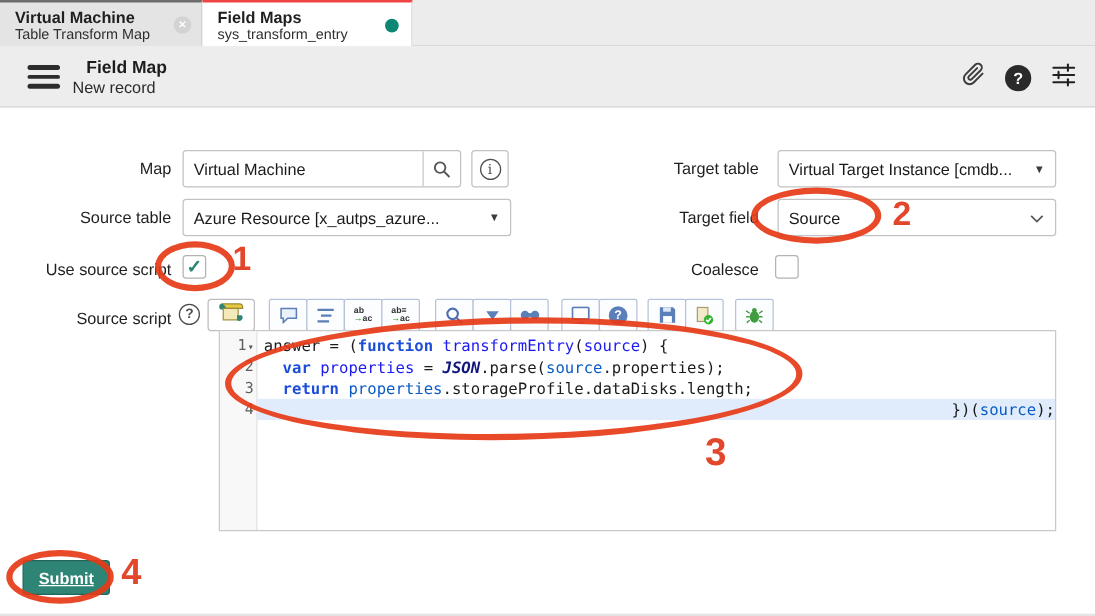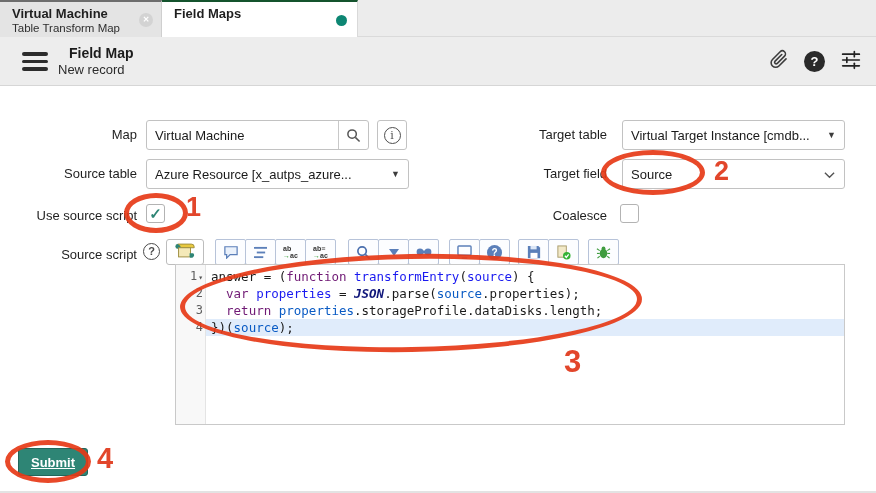--- a/index.html
+++ b/index.html
@@ -7,22 +7,22 @@
   .page { position:relative; width:876px; height:493px; background:#fff;
           font-family:"Liberation Sans", sans-serif; overflow:hidden;
           border-bottom:2px solid #e3e3e3; }
 
   
   .tabstrip { position:absolute; top:0; left:0; right:0; height:37px;
               background:#ececec; border-bottom:1px solid #dadada; }
   .tab { position:absolute; top:0; height:37px; padding:4px 10px 0 12px; cursor:pointer; }
   .tab-inactive { left:0; width:162px; background:#e4e4e4; border-right:1px solid #cfcfcf;
                   border-top:2px solid #6d6d6d; }
-  .tab-active { left:162px; width:196px; background:#ffffff; border-right:1px solid #d9d9d9;
-                border-top:2px solid #14532d; }
+  .tab-active { left:162px; width:168px; background:#ffffff; border-right:1px solid #d9d9d9;
+                border-top:2px solid #ef4444; }
   .tab-title { font-size:13px; font-weight:bold; color:#1f1f1f; }
   .tab-sub { font-size:11.5px; color:#2e2e2e; margin-top:1px; }
   .tab-close { position:absolute; right:8px; top:11px; width:14px; height:14px; border-radius:50%;
                background:#d3d3d3; color:#fff; font-size:8px; line-height:14px; text-align:center;
                font-weight:bold; }
   .tab-dot { position:absolute; right:10px; top:13px; width:11px; height:11px; border-radius:50%; }
 
   
   .header { position:absolute; top:37px; left:0; right:0; height:49px;
             background:#ededed; border-bottom:1px solid #d6d6d6; }
@@ -72,22 +72,22 @@
   
   .editor { position:absolute; left:175px; top:264px; width:670px; height:161px;
             border:1px solid #c9c9c9; display:flex; background:#fff;
             font-family:"DejaVu Sans Mono", monospace; }
   .gutter { width:30px; background:#f8f8f8; border-right:1px solid #e4e4e4; color:#5f5f5f;
             font-size:12px; text-align:right; padding:3px 2px 0 0; }
   .gut-line { height:17px; line-height:17px; }
   .fold { font-size:8px; color:#555; margin-left:1px; }
   .codecol { flex:1; padding-top:3px; }
   .code-line { height:17px; line-height:17px; padding-left:5px; white-space:pre; font-size:12.5px; color:#1b1b1b; }
-  .code-line.active { background:#e0ecfb; }
-  .tok-kw { color:#701a75; font-weight:normal; }
+  .code-line.active { background:#e0ecfb;text-align:right; }
+  .tok-kw { color:#1d4ed8; font-weight:bold; }
   .tok-def { color:#1a1af0; }
   .tok-var2 { color:#0a5bc4; }
   .tok-builtin { color:#10167a; font-weight:bold; font-style:italic; }
   .tok-plain { color:#1b1b1b; }
 
   
   .submit { position:absolute; left:18px; top:448px; height:28px; padding:0 12px;
             background:#2e8575; border:1px solid #21665a; border-radius:3px; color:#fff;
             font-size:13px; font-weight:bold; font-family:"Liberation Sans", sans-serif; cursor:pointer;text-decoration:underline; }
 
@@ -109,20 +109,21 @@
 <div class="page">
 
   <div class="tabstrip">
     <div class="tab tab-inactive">
       <div class="tab-title">Virtual Machine</div>
       <div class="tab-sub">Table Transform Map</div>
       <div class="tab-close">✕</div>
     </div>
     <div class="tab tab-active">
       <div class="tab-title">Field Maps</div>
+      <div class="tab-sub">sys_transform_entry</div>
       <div class="tab-dot" style="background:#0d8673"></div>
     </div>
   </div>
 
   <div class="header">
     <div class="hamburger">
         <i></i>
         <i></i>
         <i></i>
       </div>

